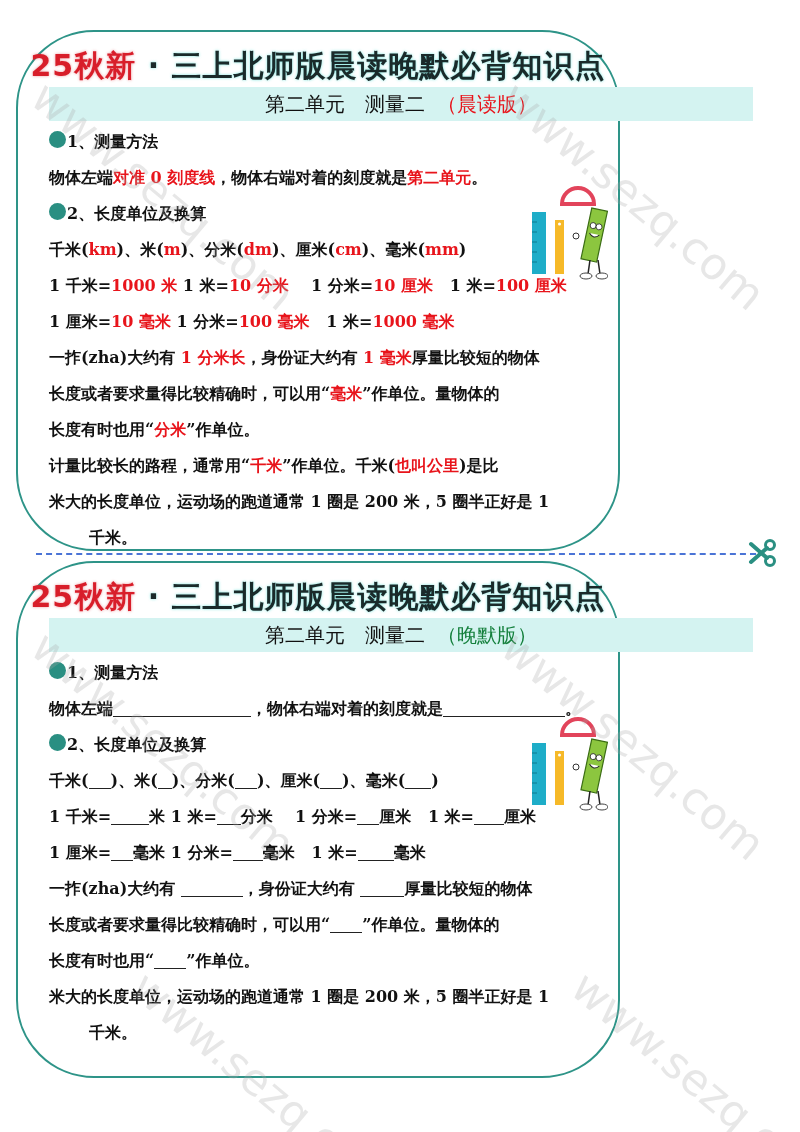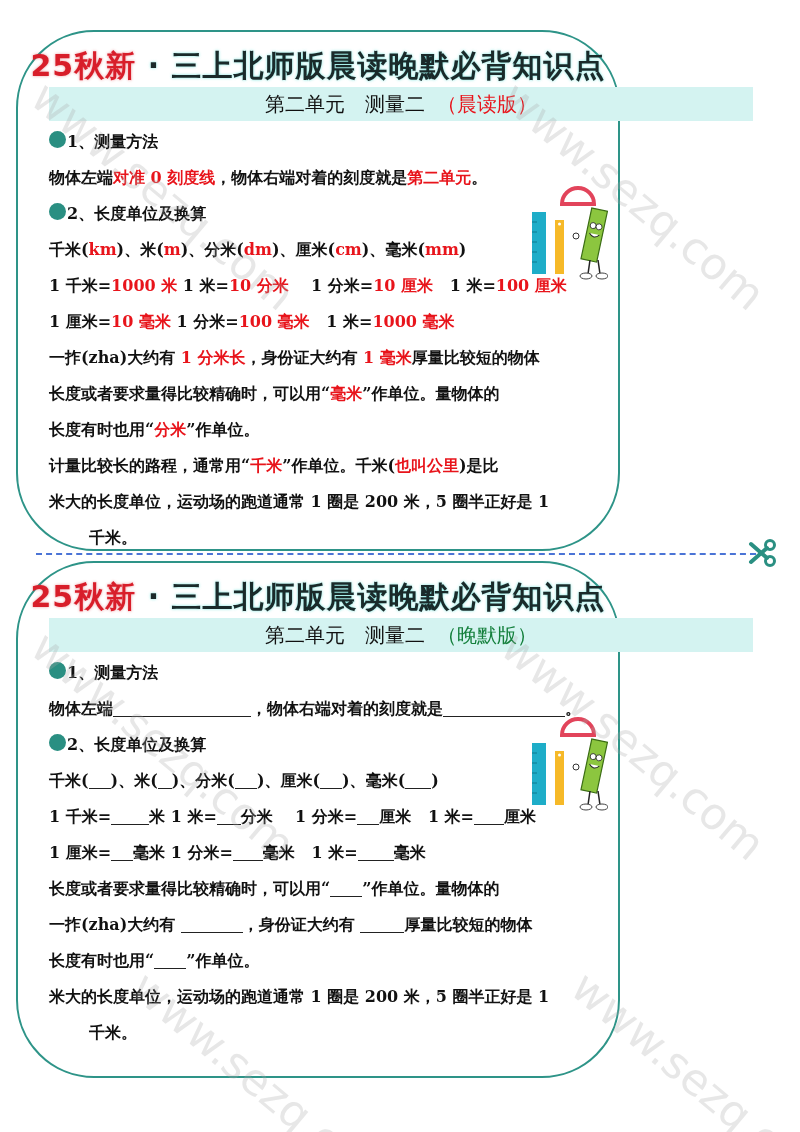--- a/index.html
+++ b/index.html
@@ -111,22 +111,22 @@
     <span>第二单元　测量二</span><span class="blue paren">（晚默版）</span>
   </div>
 
   <div class="body">
     <div class="line"><span class="bullet"></span><span>1、测量方法</span></div>
     <div class="line"><span>物体左端</span><span class="blank" style="width:138px"></span><span>，物体右端对着的刻度就是</span><span class="blank" style="width:122px"></span><span>。</span></div>
     <div class="line"><span class="bullet"></span><span>2、长度单位及换算</span></div>
     <div class="line"><span>千米</span>(<span class="blank" style="width:22px"></span>)、<span>米</span>(<span class="blank" style="width:14px"></span>)、<span>分米</span>(<span class="blank" style="width:22px"></span>)、<span>厘米</span>(<span class="blank" style="width:22px"></span>)、<span>毫米</span>(<span class="blank" style="width:26px"></span>)</div>
     <div class="line"><span>1 千米=</span><span class="blank" style="width:38px"></span><span>米</span>&nbsp;<span>1 米=</span><span class="blank" style="width:24px"></span><span>分米</span>&nbsp;&nbsp;&nbsp;&nbsp;<span>1 分米=</span><span class="blank" style="width:22px"></span><span>厘米</span>&nbsp;&nbsp;&nbsp;<span>1 米=</span><span class="blank" style="width:30px"></span><span>厘米</span></div>
     <div class="line"><span>1 厘米=</span><span class="blank" style="width:22px"></span><span>毫米</span>&nbsp;<span>1 分米=</span><span class="blank" style="width:30px"></span><span>毫米</span>&nbsp;&nbsp;&nbsp;<span>1 米=</span><span class="blank" style="width:36px"></span><span>毫米</span></div>
+    <div class="line"><span>一拃(zha)大约有 </span><span class="blank" style="width:62px"></span><span>，身份证大约有 </span><span class="blank" style="width:44px"></span><span>厚量比较短的物体</span></div>
     <div class="line"><span>长度或者要求量得比较精确时，可以用“</span><span class="blank" style="width:32px"></span><span>”作单位。量物体的</span></div>
-    <div class="line"><span>一拃(zha)大约有 </span><span class="blank" style="width:62px"></span><span>，身份证大约有 </span><span class="blank" style="width:44px"></span><span>厚量比较短的物体</span></div>
     <div class="line"><span>长度有时也用“</span><span class="blank" style="width:32px"></span><span>”作单位。</span></div>
     <div class="line">米大的长度单位，运动场的跑道通常 1 圈是 200 米，5 圈半正好是 1</div>
     <div class="line indent">千米。</div>
   </div>
 
   <svg class="illus" viewBox="0 0 82 105">
     <path d="M36 28 A16 16 0 0 1 68 28 Z" fill="none" stroke="#e2445b" stroke-width="4"></path>
     <rect x="6" y="36" width="14" height="62" fill="#1eadc8"></rect>
     <g stroke="#0c7a90" stroke-width="1">
         <line x1="6" y1="46" x2="11" y2="46"></line>

